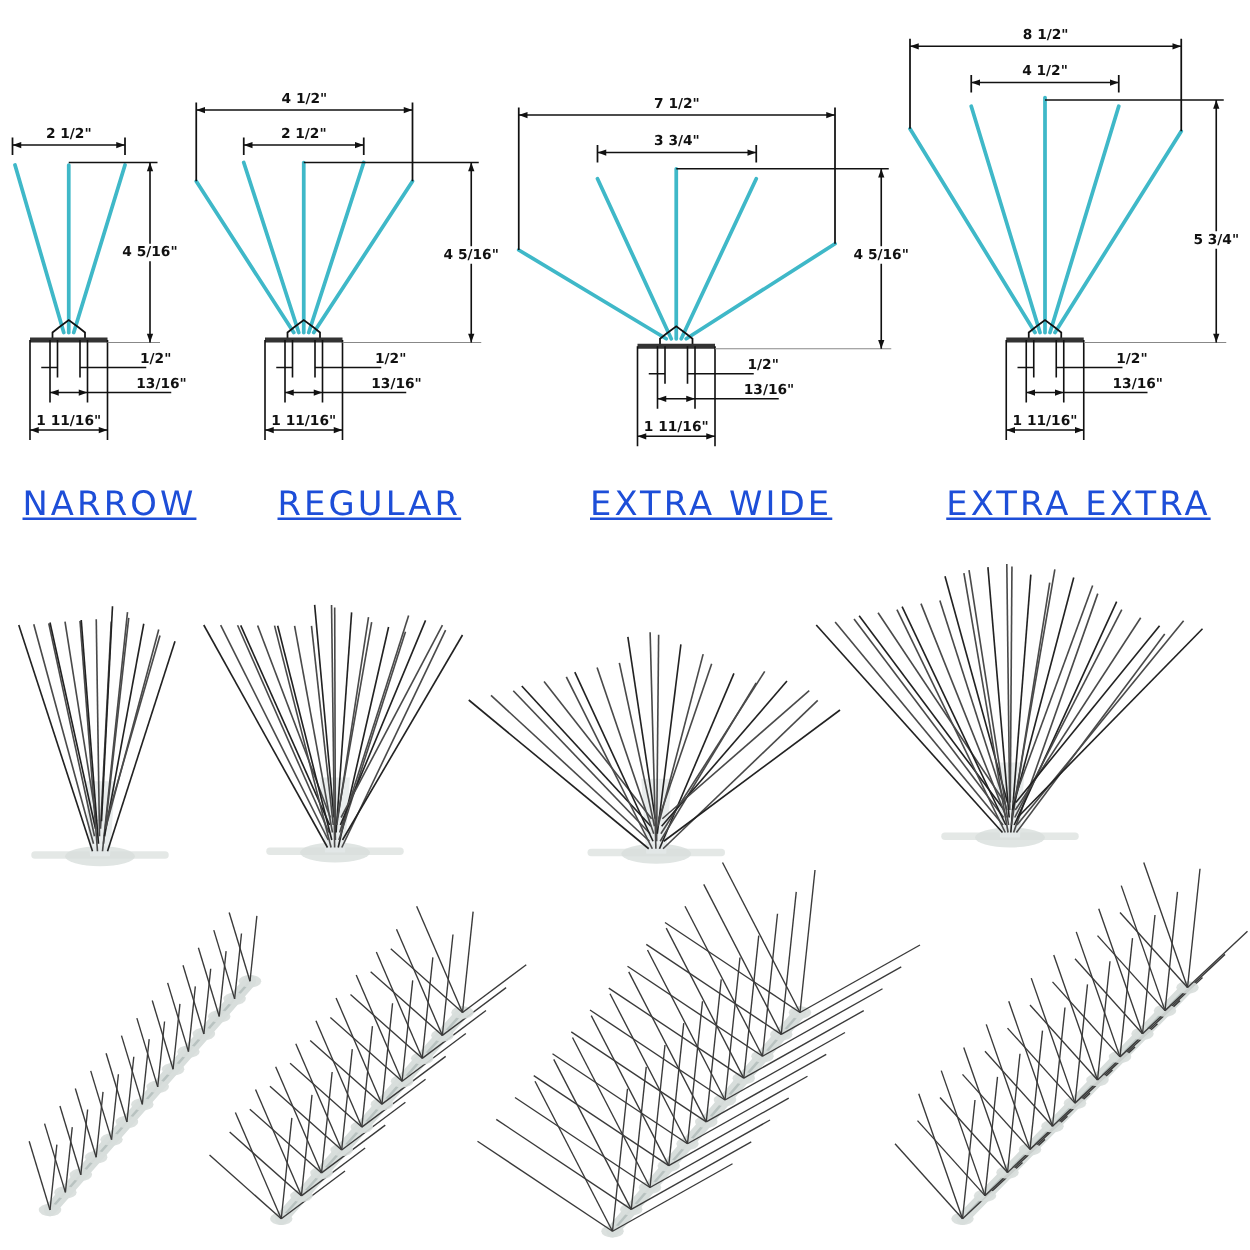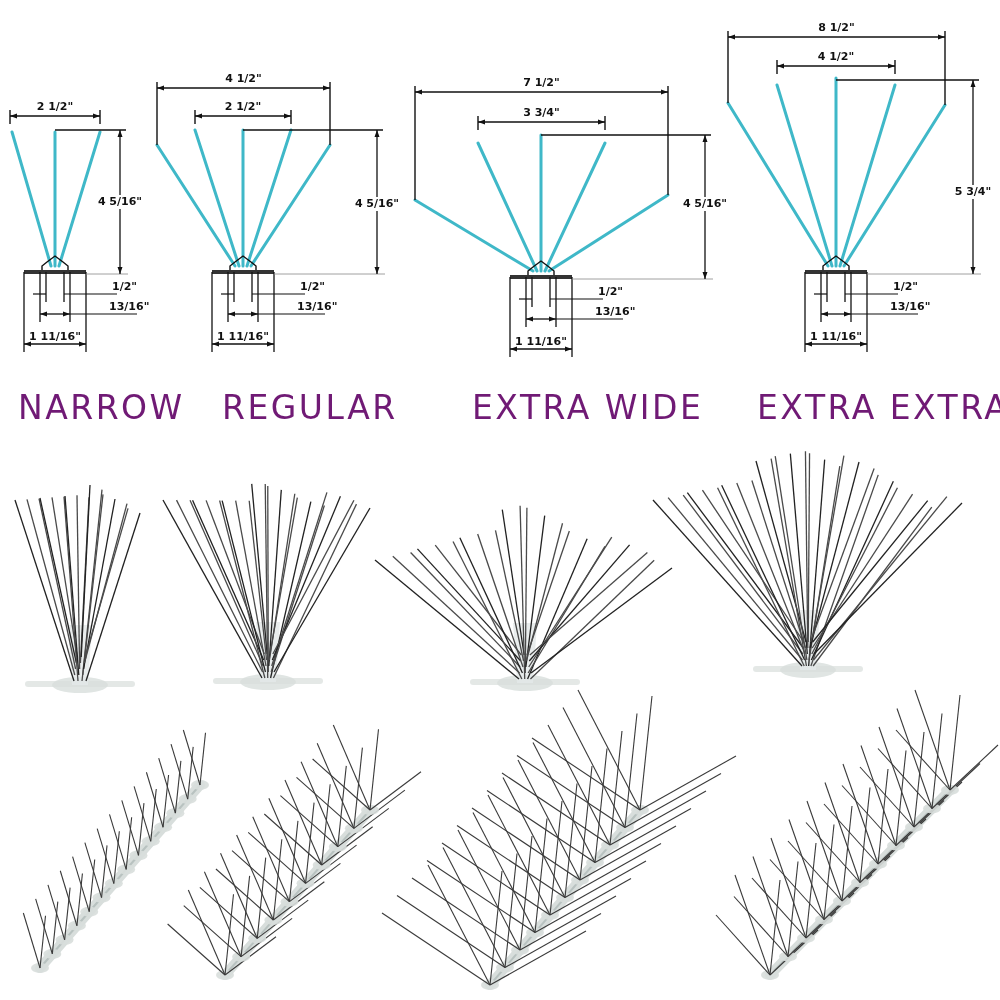--- a/index.html
+++ b/index.html
@@ -1,18 +1,18 @@
 <!DOCTYPE html>
 <html><head>
 <meta charset="utf-8">
 <style>
   html,body{margin:0;padding:0;background:#ffffff;}
   body{width:1000px;height:1000px;overflow:hidden;position:relative;font-family:"Liberation Sans","DejaVu Sans",sans-serif;}
   #stage{position:absolute;left:0;top:0;width:1000px;height:1000px;}
-  .label{position:absolute;top:388px;font-size:33px;font-weight:400;letter-spacing:2.5px;color:#701a75;white-space:nowrap;font-family:"DejaVu Sans","Liberation Sans",sans-serif;}
+  .label{position:absolute;top:388px;font-size:27px;font-weight:400;letter-spacing:2.5px;color:#1d4ed8;white-space:nowrap;font-family:"DejaVu Sans","Liberation Sans",sans-serif;text-decoration:underline;}
   svg text{font-family:"DejaVu Sans","Liberation Sans",sans-serif;font-weight:bold;font-size:11px;fill:#111;}
 </style>
 </head>
 <body>
 
 <div id="stage">
   <svg id="svg" width="1000" height="1000" viewBox="0 0 1000 1000">
       <g>
         <line x1="51" y1="266" x2="12" y2="132" stroke="#3fb8c8" stroke-width="3" stroke-linecap="round"></line>
         <line x1="55" y1="266" x2="55" y2="132" stroke="#3fb8c8" stroke-width="3" stroke-linecap="round"></line>

